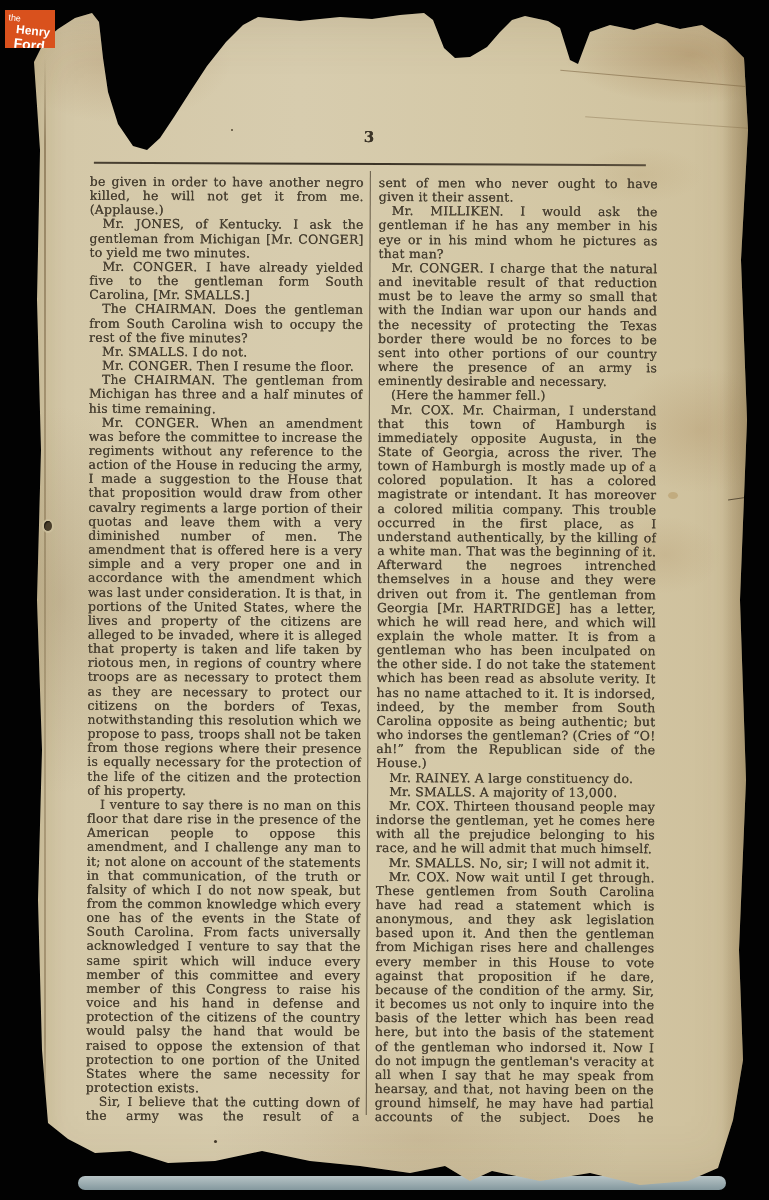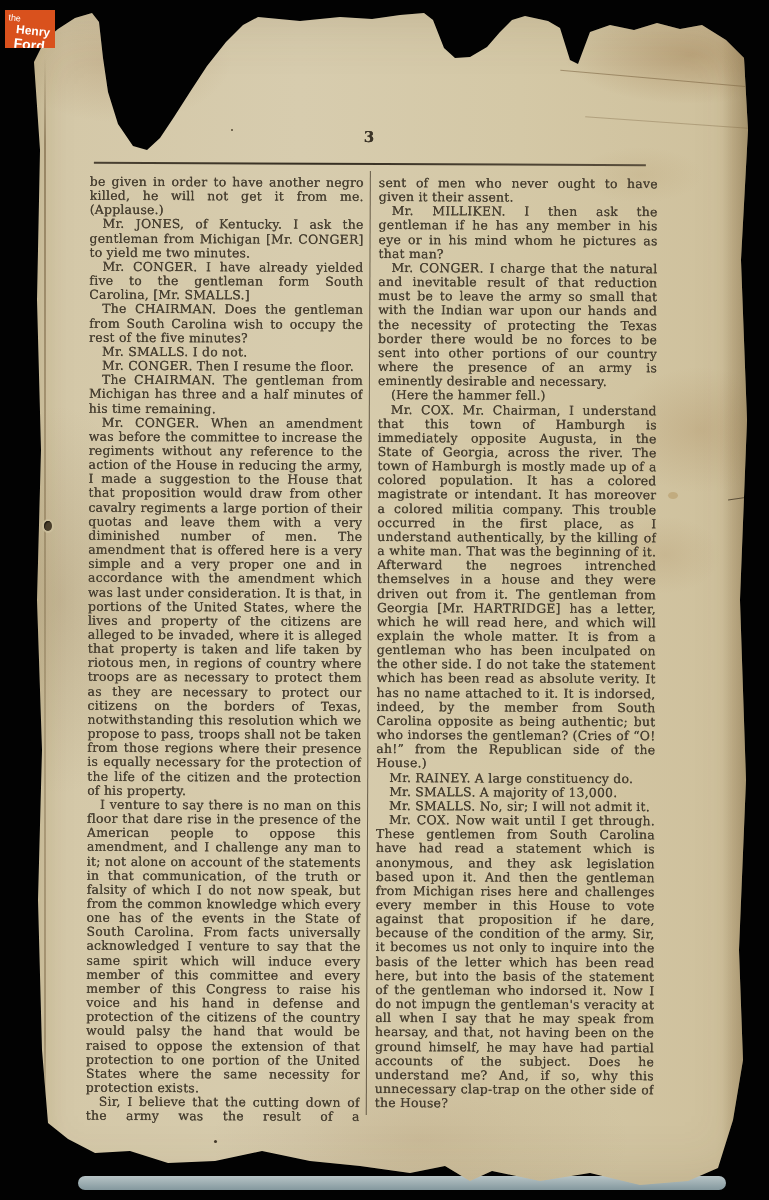--- a/index.html
+++ b/index.html
@@ -102,26 +102,27 @@
         <p>Mr. SMALLS. I do not.</p>
         <p>Mr. CONGER. Then I resume the floor.</p>
         <p>The CHAIRMAN. The gentleman from Michigan has three and a half minutes of his time remaining.</p>
         <p>Mr. CONGER. When an amendment was before the committee to increase the regiments without any reference to the action of the House in reducing the army, I made a suggestion to the House that that proposition would draw from other cavalry regiments a large portion of their quotas and leave them with a very diminished number of men. The amendment that is offered here is a very simple and a very proper one and in accordance with the amendment which was last under consideration. It is that, in portions of the United States, where the lives and property of the citizens are alleged to be invaded, where it is alleged that property is taken and life taken by riotous men, in regions of country where troops are as necessary to protect them as they are necessary to protect our citizens on the borders of Texas, notwithstanding this resolution which we propose to pass, troops shall not be taken from those regions where their presence is equally necessary for the protection of the life of the citizen and the protection of his property.</p>
         <p>I venture to say there is no man on this floor that dare rise in the presence of the American people to oppose this amendment, and I challenge any man to it; not alone on account of the statements in that communication, of the truth or falsity of which I do not now speak, but from the common knowledge which every one has of the events in the State of South Carolina. From facts universally acknowledged I venture to say that the same spirit which will induce every member of this committee and every member of this Congress to raise his voice and his hand in defense and protection of the citizens of the country would palsy the hand that would be raised to oppose the extension of that protection to one portion of the United States where the same necessity for protection exists.</p>
         <p>Sir, I believe that the cutting down of the army was the result of a determination on the part of some men somewhere to prevent troops being sent into States where lawless men take the lives of peaceable citizens. I just charge that as the attempt inaugurated in this House and carried out, I regret to say, with the as-</p>
       </div>
 
       <div class="col col-right">
         <p class="noindent">sent of men who never ought to have given it their assent.</p>
-        <p>Mr. MILLIKEN. I then ask the gentleman if he has any member in his eye or in his mind whom he pictures as that man?</p>
+        <p>Mr. MILLIKEN. I would ask the gentleman if he has any member in his eye or in his mind whom he pictures as that man?</p>
         <p>Mr. CONGER. I charge that the natural and inevitable result of that reduction must be to leave the army so small that with the Indian war upon our hands and the necessity of protecting the Texas border there would be no forces to be sent into other portions of our country where the presence of an army is eminently desirable and necessary.</p>
         <p>(Here the hammer fell.)</p>
         <p>Mr. COX. Mr. Chairman, I understand that this town of Hamburgh is immediately opposite Augusta, in the State of Georgia, across the river. The town of Hamburgh is mostly made up of a colored population. It has a colored magistrate or intendant. It has moreover a colored militia company. This trouble occurred in the first place, as I understand authentically, by the killing of a white man. That was the beginning of it. Afterward the negroes intrenched themselves in a house and they were driven out from it. The gentleman from Georgia [Mr. HARTRIDGE] has a letter, which he will read here, and which will explain the whole matter. It is from a gentleman who has been inculpated on the other side. I do not take the statement which has been read as absolute verity. It has no name attached to it. It is indorsed, indeed, by the member from South Carolina opposite as being authentic; but who indorses the gentleman? (Cries of “O! ah!” from the Republican side of the House.)</p>
         <p>Mr. RAINEY. A large constituency do.</p>
         <p>Mr. SMALLS. A majority of 13,000.</p>
+        <p>Mr. COX. Thirteen thousand people may indorse the gentleman, yet he comes here with all the prejudice belonging to his race, and he will admit that much himself.</p>
         <p>Mr. SMALLS. No, sir; I will not admit it.</p>
         <p>Mr. COX. Now wait until I get through. These gentlemen from South Carolina have had read a statement which is anonymous, and they ask legislation based upon it. And then the gentleman from Michigan rises here and challenges every member in this House to vote against that proposition if he dare, because of the condition of the army. Sir, it becomes us not only to inquire into the basis of the letter which has been read here, but into the basis of the statement of the gentleman who indorsed it. Now I do not impugn the gentleman's veracity at all when I say that he may speak from hearsay, and that, not having been on the ground himself, he may have had partial accounts of the subject. Does he understand me? And, if so, why this unnecessary clap-trap on the other side of the House?</p>
 
       </div>
     </div>
   </div>
 
   <div class="logo">
     <div class="logo-inner">
       <span class="logo-the">the</span>

